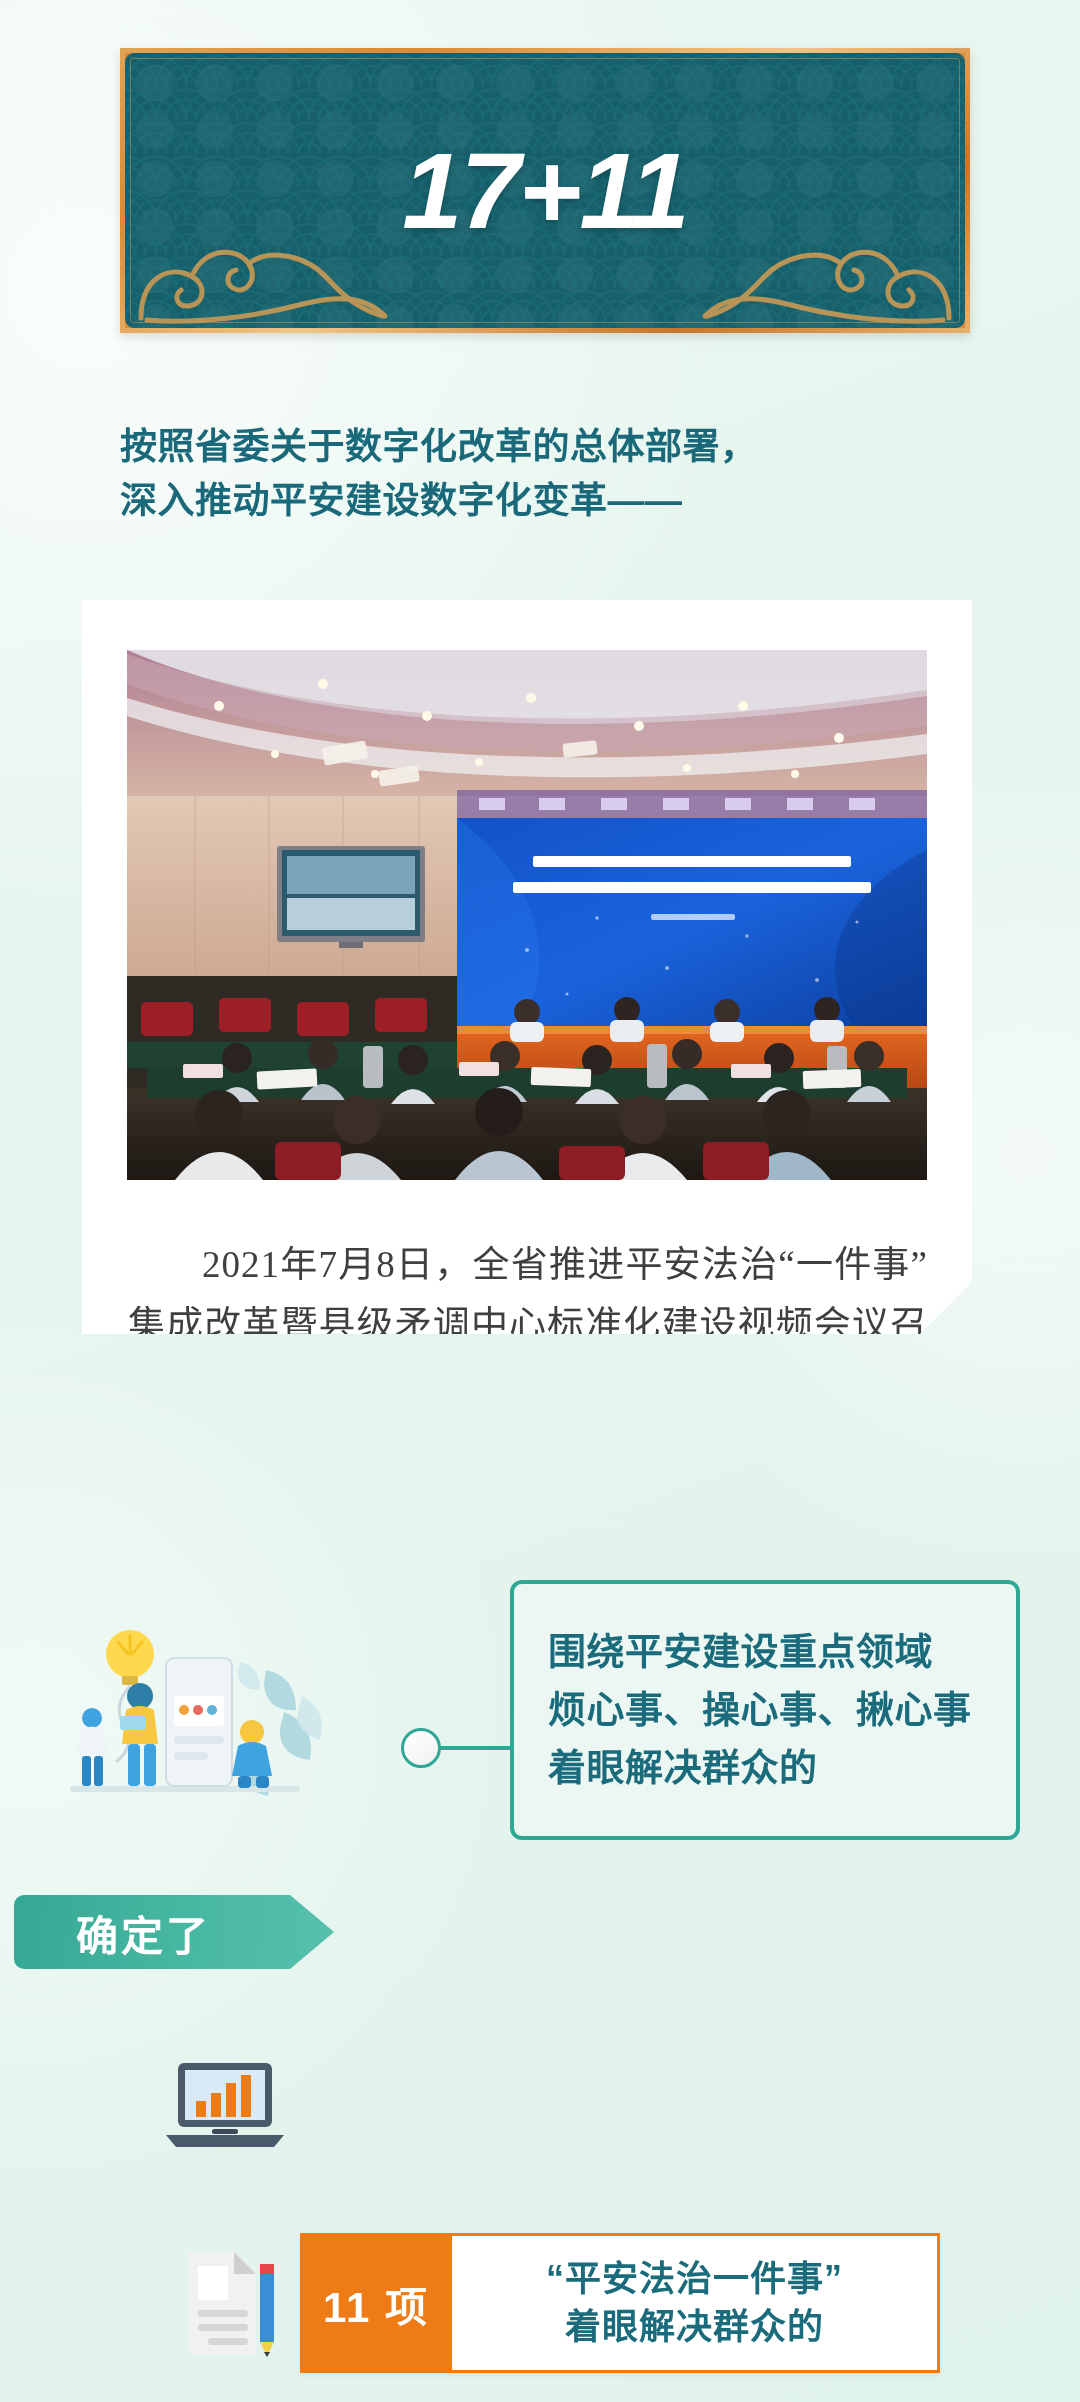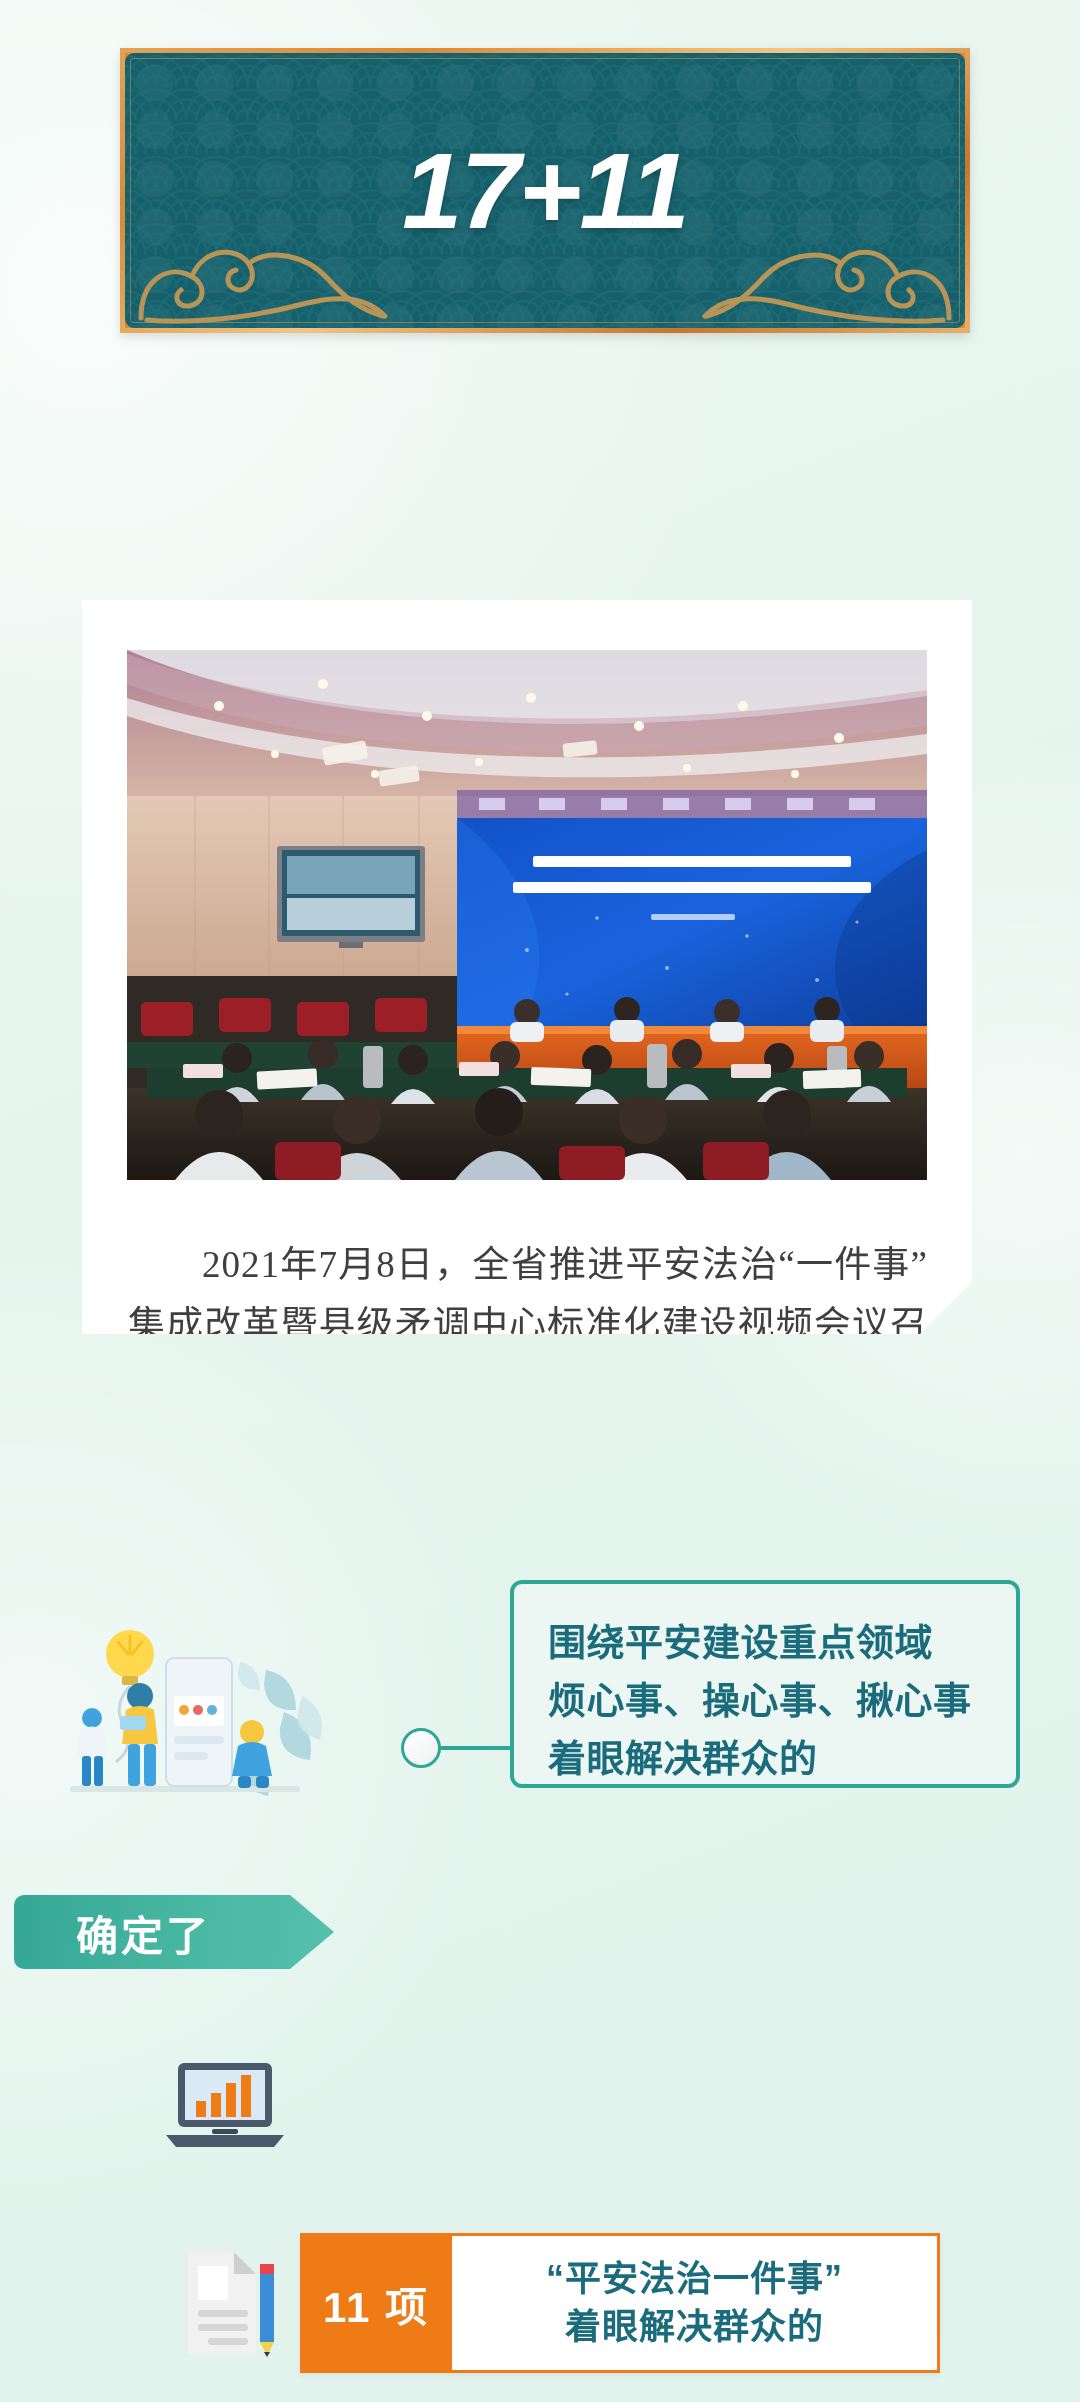--- a/index.html
+++ b/index.html
@@ -199,27 +199,27 @@
     width: 76px;
     height: 4px;
     background: #2fa795;
     z-index: 2;
   }
   .callout-box {
     position: absolute;
     left: 450px;
     top: 0;
     width: 510px;
-    height: 208px;
+    height: 260px;
     border: 4px solid #2fa795;
     border-radius: 12px;
     background: rgba(255,255,255,.32);
     display: flex;
     flex-direction: column;
-    justify-content: flex-end;
+    justify-content: center;
     padding: 0 34px;
     gap: 8px;
   }
   .callout-line {
     color: #1a6b7c;
     font-size: 38px;
     font-weight: 700;
     line-height: 1.32;
     letter-spacing: .5px;
     white-space: nowrap;
@@ -355,20 +355,22 @@
           <path d="M120 56 C 140 42, 176 50, 196 72 C 214 92, 230 104, 252 110"></path>
           <path d="M16 114 C 60 118, 120 112, 172 98 C 212 88, 236 92, 254 110"></path>
         </g>
       </svg>
 
       <div class="plaque-number">17+11</div>
     </div>
   </div>
 
   <div class="intro">
+    <span class="intro-line">按照省委关于数字化改革的总体部署，</span>
+    <span class="intro-line">深入推动平安建设数字化变革——</span>
   </div>
 
   <div class="photo-card">
     <div class="photo">
       <svg viewBox="0 0 800 530" preserveAspectRatio="none">
         <defs>
           <linearGradient id="ceil" x1="0" y1="0" x2="0" y2="1">
             <stop offset="0" stop-color="#b07f93"></stop>
             <stop offset="1" stop-color="#d6b6a6"></stop>
           </linearGradient>

